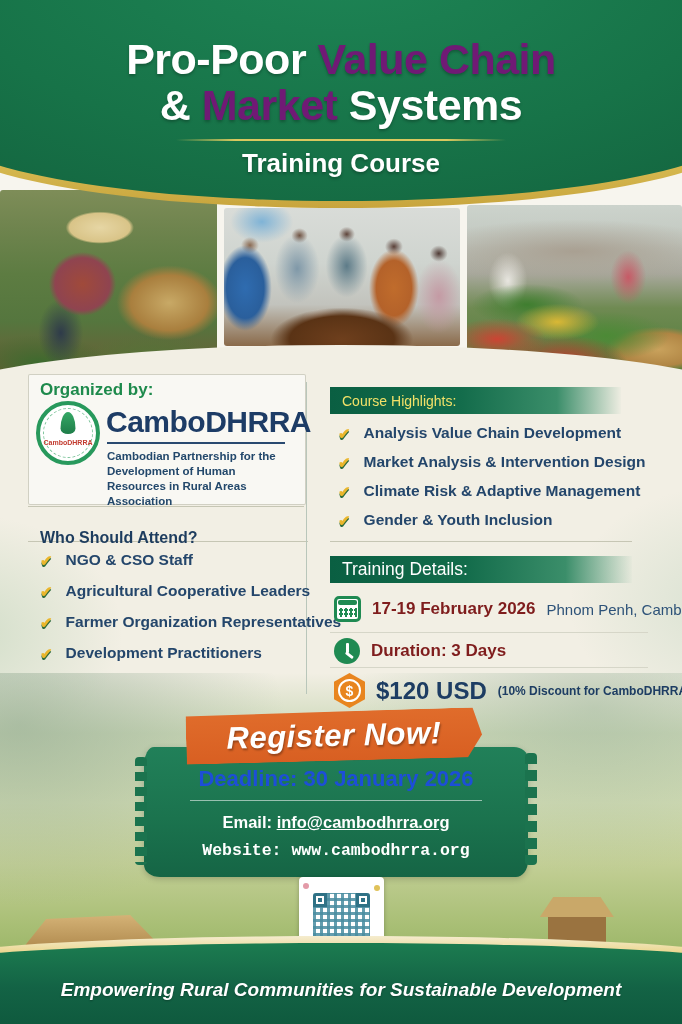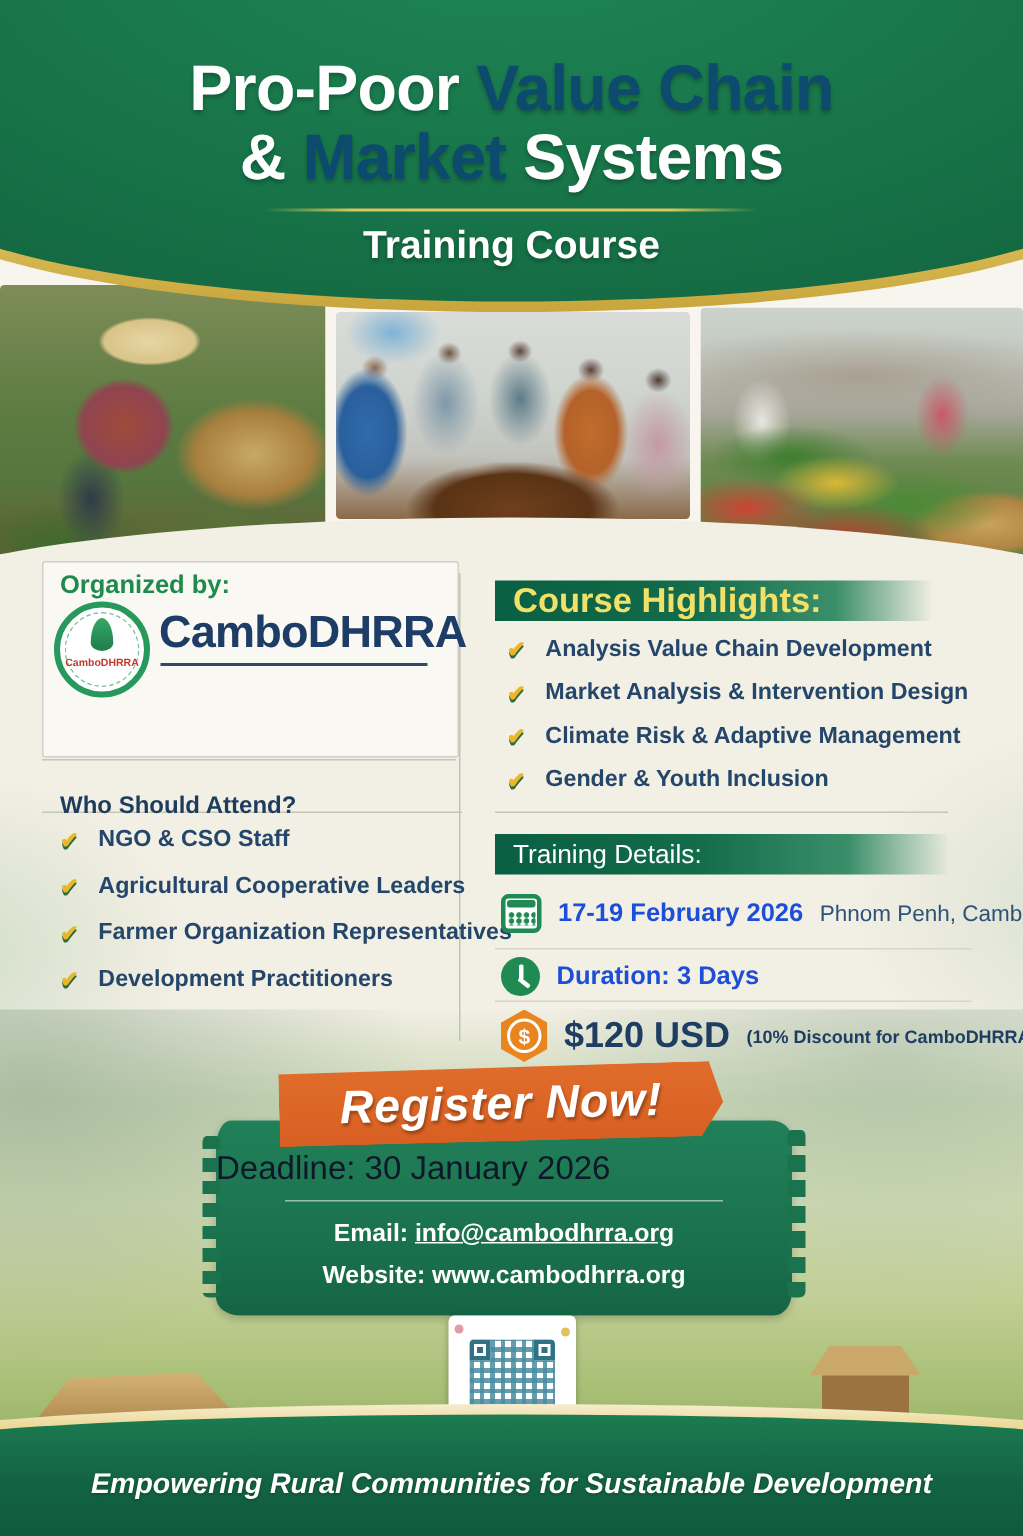--- a/index.html
+++ b/index.html
@@ -9,21 +9,21 @@
   
   .header-gold{position:absolute;z-index:4;left:-9%;width:118%;top:-66px;height:274px;
     background:linear-gradient(180deg,#f7f3df 0%,#ecd76e 60%,#c8a53d 100%);
     border-radius:0 0 50% 50% / 0 0 75px 75px;}
   .header-band{position:absolute;z-index:5;left:-9%;width:118%;top:-72px;height:273px;
     background:radial-gradient(90% 130% at 50% 8%,#1e8656 0%,#177348 55%,#125f3c 100%);
     border-radius:0 0 50% 50% / 0 0 75px 75px;}
   .header-content{position:absolute;z-index:6;left:0;right:0;top:0;text-align:center;color:#fff;}
   .title{margin-top:36px;font-size:43px;font-weight:bold;line-height:1.07;letter-spacing:-0.5px;
          text-shadow:0 2px 3px rgba(0,0,0,0.25);}
-  .yl{color:#0c4a6e;}
+  .yl{color:#701a75;}
   .title-sep{width:330px;height:2px;margin:11px auto 7px;
     background:linear-gradient(90deg,transparent,#d9c85e 18%,#d9c85e 82%,transparent);}
   .subtitle{font-size:26px;font-weight:bold;text-shadow:0 2px 3px rgba(0,0,0,0.25);}
 
   
   .photo{position:absolute;z-index:2;border-radius:3px;overflow:hidden;}
   .photo1{left:0;top:190px;width:217px;height:188px;
     background-image:
       radial-gradient(70px 50px at 78% 60%,#c8a966 0%,#a97f3e 55%,transparent 75%),
       radial-gradient(55px 26px at 46% 20%,#e6d6a4 0%,#d9c488 55%,transparent 62%),
@@ -116,21 +116,21 @@
   .attend-list{left:40px;top:551px;}
   .row{display:flex;align-items:center;gap:13px;margin-bottom:13px;}
   .chk{font-size:15px;color:#eab62c;font-weight:bold;text-shadow:0 2px 0 #2d6b3c;line-height:1;}
   .row-t{font-size:15.5px;font-weight:bold;color:#24466b;white-space:nowrap;}
   .vdiv{position:absolute;z-index:6;left:306px;top:382px;width:1px;height:312px;background:#b9c6ba;}
 
   .bar{position:absolute;z-index:6;height:27px;display:flex;align-items:center;
     padding-left:12px;box-sizing:border-box;
     background:linear-gradient(90deg,#0a5f42 0%,#136c4b 45%,#3b8e6a 78%,rgba(160,200,180,0.05) 100%);}
   .hl-bar{left:330px;top:387px;width:291px;}
-  .hl-bar span{color:#f2e168;font-weight:bold;font-size:23px;}
+  .hl-bar span{color:#f2e168;font-weight:normal;font-size:14px;}
   .hl-list{left:338px;top:424px;}
   .hl-list .row{margin-bottom:11px;}
   .td-bar{left:330px;top:556px;width:302px;}
   .td-bar span{color:#ffffff;font-weight:normal;font-size:17.5px;}
 
   .detail-row{position:absolute;z-index:7;left:334px;display:flex;align-items:center;gap:11px;}
   .d-sep{position:absolute;z-index:6;left:330px;width:318px;height:1px;background:#d6d6c8;}
   .cal{width:27px;height:26px;border:3px solid #1f8a52;border-radius:5px;background:#fff;
     position:relative;box-sizing:border-box;flex:0 0 auto;}
   .cal::before{content:"";position:absolute;left:1px;right:1px;top:1px;height:5px;
@@ -141,48 +141,48 @@
   .clk{width:26px;height:26px;border-radius:50%;background:#1f8a52;position:relative;flex:0 0 auto;}
   .clk::before{content:"";position:absolute;left:12px;top:5px;width:2.5px;height:10px;
     background:#fff;border-radius:1px;}
   .clk::after{content:"";position:absolute;left:12px;top:13px;width:9px;height:2.5px;
     background:#fff;border-radius:1px;transform:rotate(38deg);transform-origin:left center;}
   .hex{width:31px;height:35px;background:#e8851f;flex:0 0 auto;
     clip-path:polygon(50% 0%,100% 25%,100% 75%,50% 100%,0% 75%,0% 25%);
     display:flex;align-items:center;justify-content:center;}
   .hex b{color:#fff;font-size:14px;border:2px solid #fff;border-radius:50%;width:19px;height:19px;
     display:flex;align-items:center;justify-content:center;font-weight:bold;}
-  .d-strong{font-size:17px;font-weight:bold;color:#1d4ed8;white-space:nowrap;}
+  .d-strong{font-size:17px;font-weight:bold;color:#7f1d1d;white-space:nowrap;}
   .d-reg{font-size:15px;color:#2d5278;white-space:nowrap;}
   .price-strong{font-size:24px;font-weight:bold;color:#1d3d63;white-space:nowrap;}
   .price-small{font-size:12px;font-weight:bold;color:#1d3d63;white-space:nowrap;}
 
   
   .brush{position:absolute;z-index:6;left:144px;top:747px;width:384px;height:130px;
     background:linear-gradient(180deg,#218059 0%,#1b734e 55%,#156545 100%);
     border-radius:10px 14px 12px 16px / 18px 12px 16px 12px;
     box-shadow:0 2px 6px rgba(0,0,0,0.2);}
   .brush::before{content:"";position:absolute;left:-9px;top:10px;width:12px;height:108px;
     background:repeating-linear-gradient(180deg,#1b734e 0 9px,transparent 9px 15px);border-radius:4px;}
   .brush::after{content:"";position:absolute;right:-9px;top:6px;width:12px;height:112px;
     background:repeating-linear-gradient(180deg,#1b734e 0 11px,transparent 11px 17px);border-radius:4px;}
   .reg-banner{position:absolute;z-index:7;left:186px;top:711px;width:296px;height:50px;
     background:linear-gradient(180deg,#e06c2b,#d85f22);transform:rotate(-1.5deg);
     clip-path:polygon(0 3%,97% 0,100% 55%,95% 100%,0 100%);
     display:flex;align-items:center;justify-content:center;box-shadow:2px 3px 6px rgba(0,0,0,0.25);}
   .reg-banner span{color:#fff;font-weight:bold;font-style:italic;font-size:31px;letter-spacing:0.5px;
     text-shadow:1px 2px 2px rgba(0,0,0,0.3);}
-  .deadline{position:absolute;z-index:7;left:144px;width:384px;top:766px;
-    color:#0f172a;font-weight:normal;font-size:22px;}
+  .deadline{position:absolute;z-index:7;left:144px;width:384px;top:766px;text-align:center;
+    color:#1d4ed8;font-weight:bold;font-size:22px;}
   .reg-line{position:absolute;z-index:7;left:190px;width:292px;top:800px;height:1px;
     background:rgba(255,255,255,0.55);}
   .contact{position:absolute;z-index:7;left:144px;width:384px;text-align:center;color:#fff;
     font-size:16.5px;font-weight:bold;}
   .contact a{color:#fff;}
-  .email-row{top:813px;text-align:center;} .web-row{top:841px;}
+  .email-row{top:813px;text-align:center;} .web-row{top:841px;font-family:Liberation Mono, monospace;}
   .web-row a{text-decoration:none;}
 
   
   .qr-card{position:absolute;z-index:6;left:299px;top:877px;width:85px;height:89px;background:#fff;
     border-radius:4px;box-shadow:0 1px 4px rgba(0,0,0,0.25);}
   .qr{position:absolute;left:14px;top:16px;width:57px;height:57px;border-radius:3px;overflow:hidden;
     background-image:
       repeating-linear-gradient(0deg,rgba(72,140,160,0.85) 0 3px,transparent 3px 7px),
       repeating-linear-gradient(90deg,rgba(72,140,160,0.85) 0 3px,rgba(255,255,255,0.9) 3px 7px);}
   .qr b{position:absolute;width:14px;height:14px;border:3px solid #2f7286;background:#fff;
@@ -241,20 +241,21 @@
 
   <div class="org-card"></div>
   <div class="org-label">Organized by:</div>
   <div class="logo">
     <div class="logo-ring"></div>
     <div class="logo-leaf"></div>
     <div class="logo-text">CamboDHRRA</div>
   </div>
   <div class="org-name">CamboDHRRA</div>
   <div class="org-name-line"></div>
+  <div class="org-desc">Cambodian Partnership for the Development of Human Resources in Rural Areas Association</div>
   <div class="hr" style="left:28px;top:506px;width:276px;"></div>
 
   <div class="attend-h">Who Should Attend?</div>
   <div class="hr" style="left:28px;top:541px;width:280px;"></div>
   <div class="list attend-list">
     <div class="row">
       <span class="chk">✔</span>
       <span class="row-t">NGO &amp; CSO Staff</span>
     </div>
     <div class="row">

